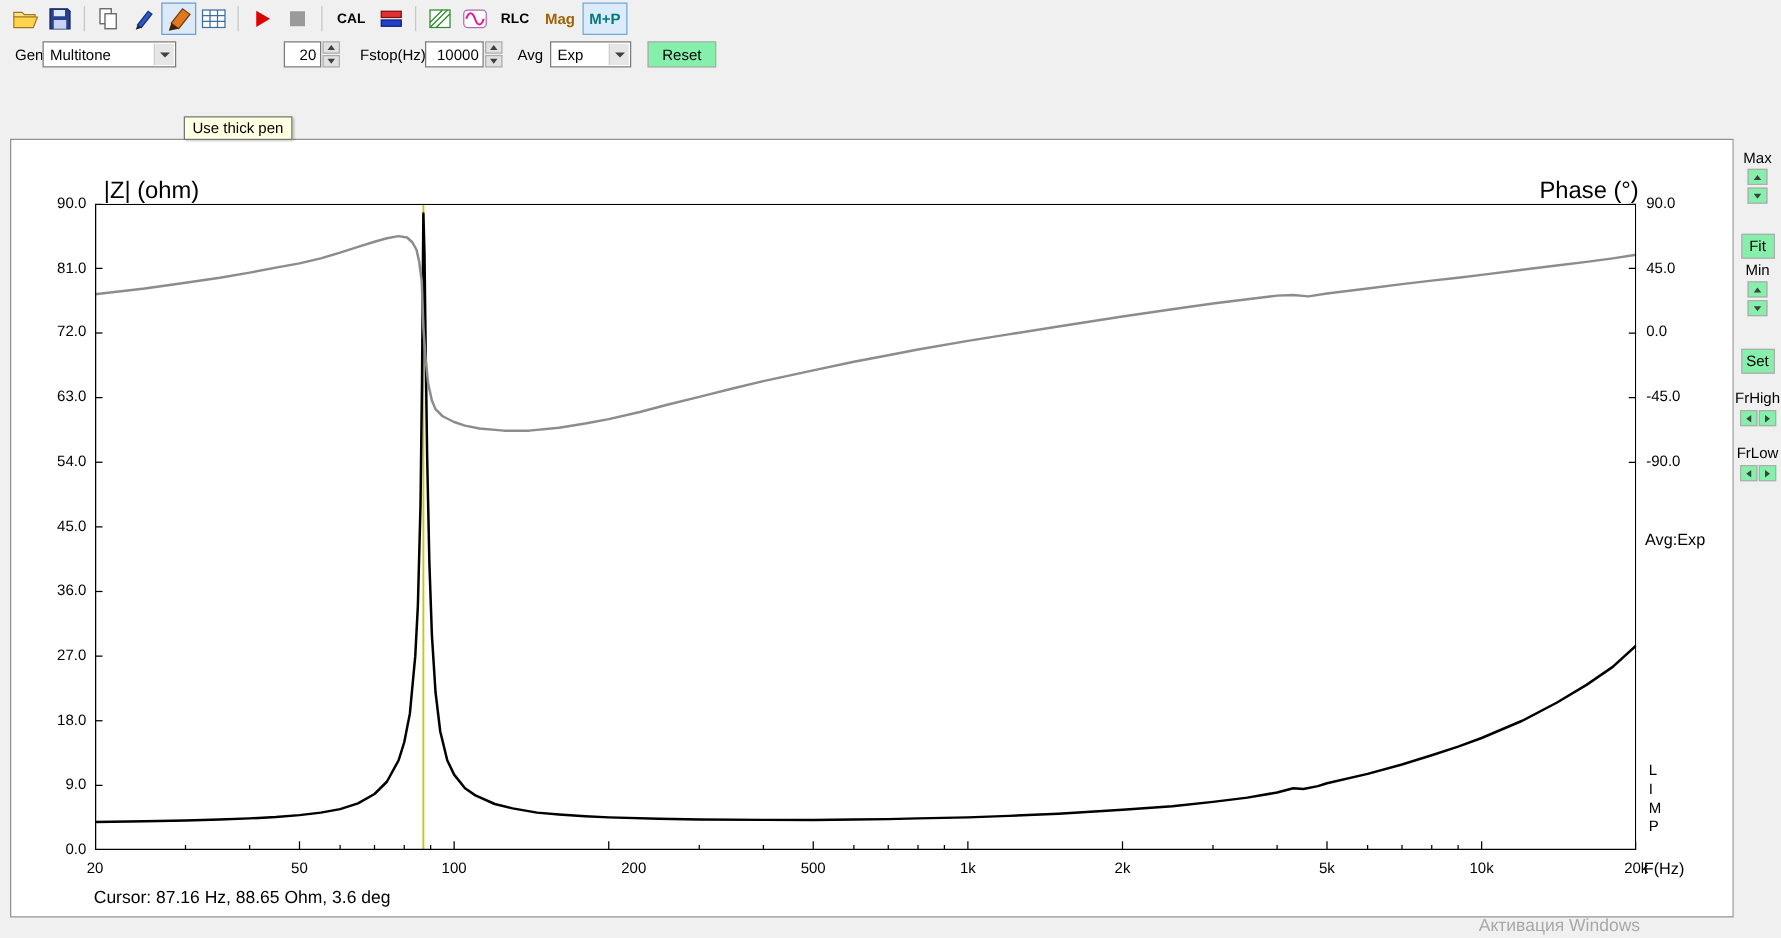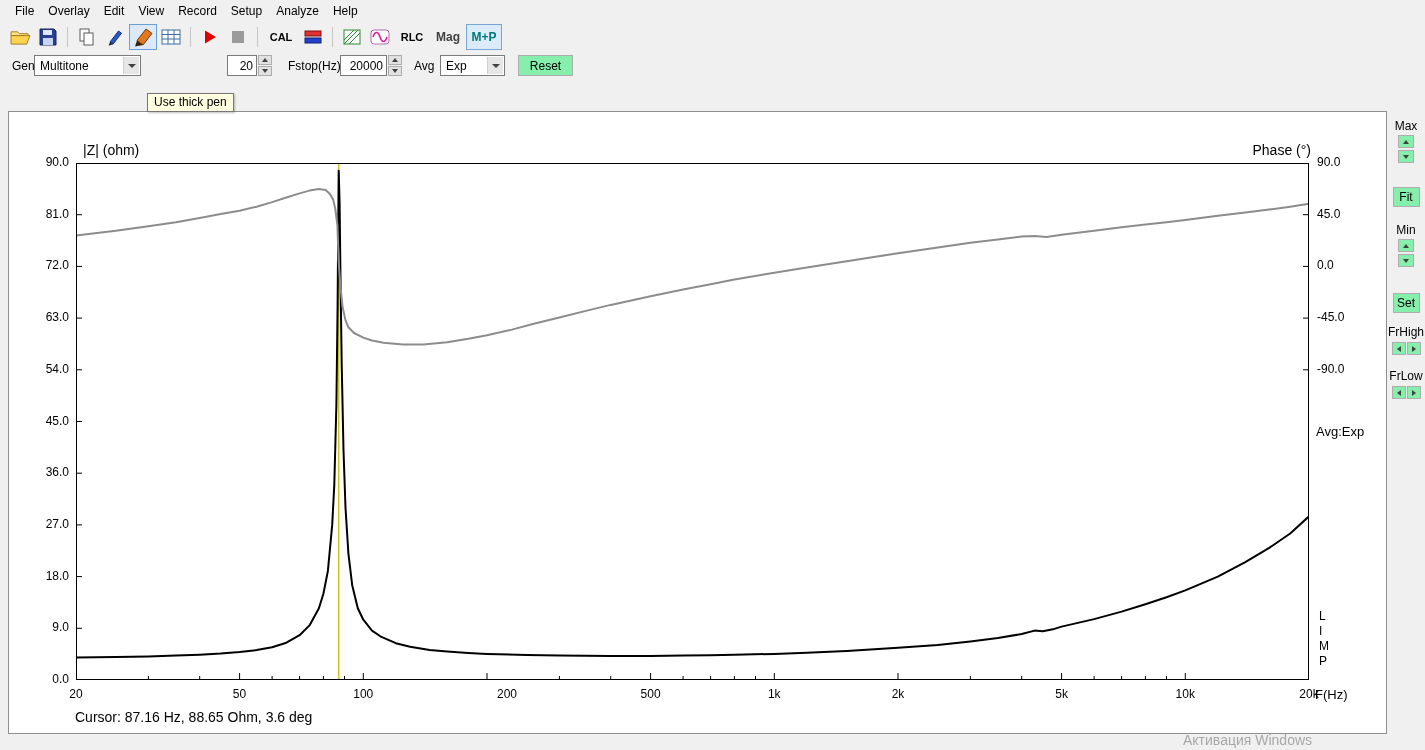--- a/index.html
+++ b/index.html
@@ -24,21 +24,21 @@
   .menubar{height:22px;background:#f0f0f0;display:flex;align-items:center;padding-left:8px}
   .menu-item{padding:2px 7px}
 
   
   .toolbar{height:30px;display:flex;align-items:center;padding-left:6px}
   .tbtn{width:28px;height:26px;display:flex;align-items:center;justify-content:center;flex:0 0 auto}
   .tbtn.wide{width:36px}
   .tbtn.pressed{border:1px solid #6a9fd8;background:#dce9f7}
   .tsep{width:1px;height:20px;background:#c6c6c6;margin:0 5px;flex:0 0 auto}
   .cal-txt{font-weight:bold;font-size:11px;letter-spacing:0}
-  .mag-txt{font-weight:bold;color:#404040}
+  .mag-txt{font-weight:bold;color:#a16207}
   .mp-txt{font-weight:bold;color:#007878}
   .tbtn.sel{border:1px solid #77a7d8;background:#dcebf9}
 
   
   .row2{position:relative;height:28px;background:#f0f0f0}
   .row2 .lbl{position:absolute;top:7px}
   .combo{position:absolute;top:3px;height:21px;background:#fff;border:1px solid #7a7a7a;
     display:flex;align-items:center;padding:0 5px;font-size:12px}
   .combo .arrow-box{position:absolute;right:1px;top:1px;bottom:1px;width:16px;background:#e6e6e6;
     border-left:1px solid #cfcfcf;display:flex;align-items:center;justify-content:center}
@@ -52,21 +52,21 @@
     justify-content:flex-end;padding:0 3px}
   .spincol{width:14px;height:21px;display:flex;flex-direction:column;margin-left:1px}
   .spincol .sp{flex:1;border:1px solid #adadad;background:#e1e1e1;display:flex;align-items:center;justify-content:center}
   .spincol .sp + .sp{margin-top:1px}
   .push{border:1px solid #adadad;background:#86efac;display:flex;align-items:center;justify-content:center}
 
   
   #chart-area{position:absolute;left:8px;top:111px;width:1379px;height:623px;background:#fff;
     border:1px solid #909090}
   #plot-svg{position:absolute;left:67px;top:51px}
-  .ax-title{position:absolute;top:30px;font-size:14px;white-space:nowrap}
+  .ax-title{position:absolute;top:30px;font-size:19px;white-space:nowrap}
   #z-title{left:74px}
   #chart-title{left:67px;width:1233px;text-align:center}
   #phase-title{left:1100px;width:202px;text-align:right}
   .tick-label{position:absolute;font-size:12px;white-space:nowrap}
   .xc{transform:translateX(-50%)}
   #avg-note{position:absolute;left:1307px;top:312px;font-size:13px}
   #fhz{position:absolute;left:1306px;top:575px;font-size:13px}
   #cursor-text{position:absolute;left:66px;top:597px;font-size:14px}
   .logo-letter{position:absolute;font-size:12px}
 
@@ -96,30 +96,20 @@
 
   #watermark{position:absolute;left:1183px;top:732px;font-size:14px;color:#787878;opacity:.6;z-index:5;
     pointer-events:none;white-space:nowrap}
 </style>
 </head>
 <body>
 
 <div id="app">
 
 
-  <div class="menubar" id="menubar">
-      <div class="menu-item">File</div>
-      <div class="menu-item">Overlay</div>
-      <div class="menu-item">Edit</div>
-      <div class="menu-item">View</div>
-      <div class="menu-item">Record</div>
-      <div class="menu-item">Setup</div>
-      <div class="menu-item">Analyze</div>
-      <div class="menu-item">Help</div>
-    </div>
 
   <div class="toolbar">
     <button class="tbtn">
       <svg width="21" height="17" viewBox="0 0 22 18">
         <path d="M1 3 h7 l2 2 h9 v2 H1 z" fill="#ffe28a" stroke="#a07818"></path>
         <path d="M1 7 h20 l-3.5 9 H1 z" fill="#ffd34d" stroke="#a07818"></path>
       </svg>
     </button>
     <button class="tbtn">
       <svg width="18" height="18" viewBox="0 0 18 18">
@@ -212,21 +202,21 @@
         <div class="sp">
             <i class="tri-up"></i>
           </div>
         <div class="sp">
             <i class="tri-down sm"></i>
           </div>
       </div>
     </div>
     <span class="lbl" style="left:288px">Fstop(Hz)</span>
     <div class="numfield" style="left:340px">
-      <div class="numbox" style="width:47px">20000</div>
+      <div class="numbox" style="width:47px">10000</div>
       <div class="spincol">
         <div class="sp">
             <i class="tri-up"></i>
           </div>
         <div class="sp">
             <i class="tri-down sm"></i>
           </div>
       </div>
     </div>
     <span class="lbl" style="left:414px">Avg</span>
@@ -331,21 +321,21 @@
     <div class="s-label" style="margin-top:8px">Max</div>
     <div class="vspin">
       <button class="push sbtn">
           <i class="tri-up"></i>
         </button>
       <button class="push sbtn">
           <i class="tri-down sm"></i>
         </button>
     </div>
     <button class="push sbtn2" style="margin-top:24px">Fit</button>
-    <div class="s-label" style="margin-top:16px">Min</div>
+    <div class="s-label" style="margin-top:2px">Min</div>
     <div class="vspin">
       <button class="push sbtn">
           <i class="tri-up"></i>
         </button>
       <button class="push sbtn">
           <i class="tri-down sm"></i>
         </button>
     </div>
     <button class="push sbtn2" style="margin-top:26px">Set</button>
     <div class="s-label" style="margin-top:12px">FrHigh</div>

